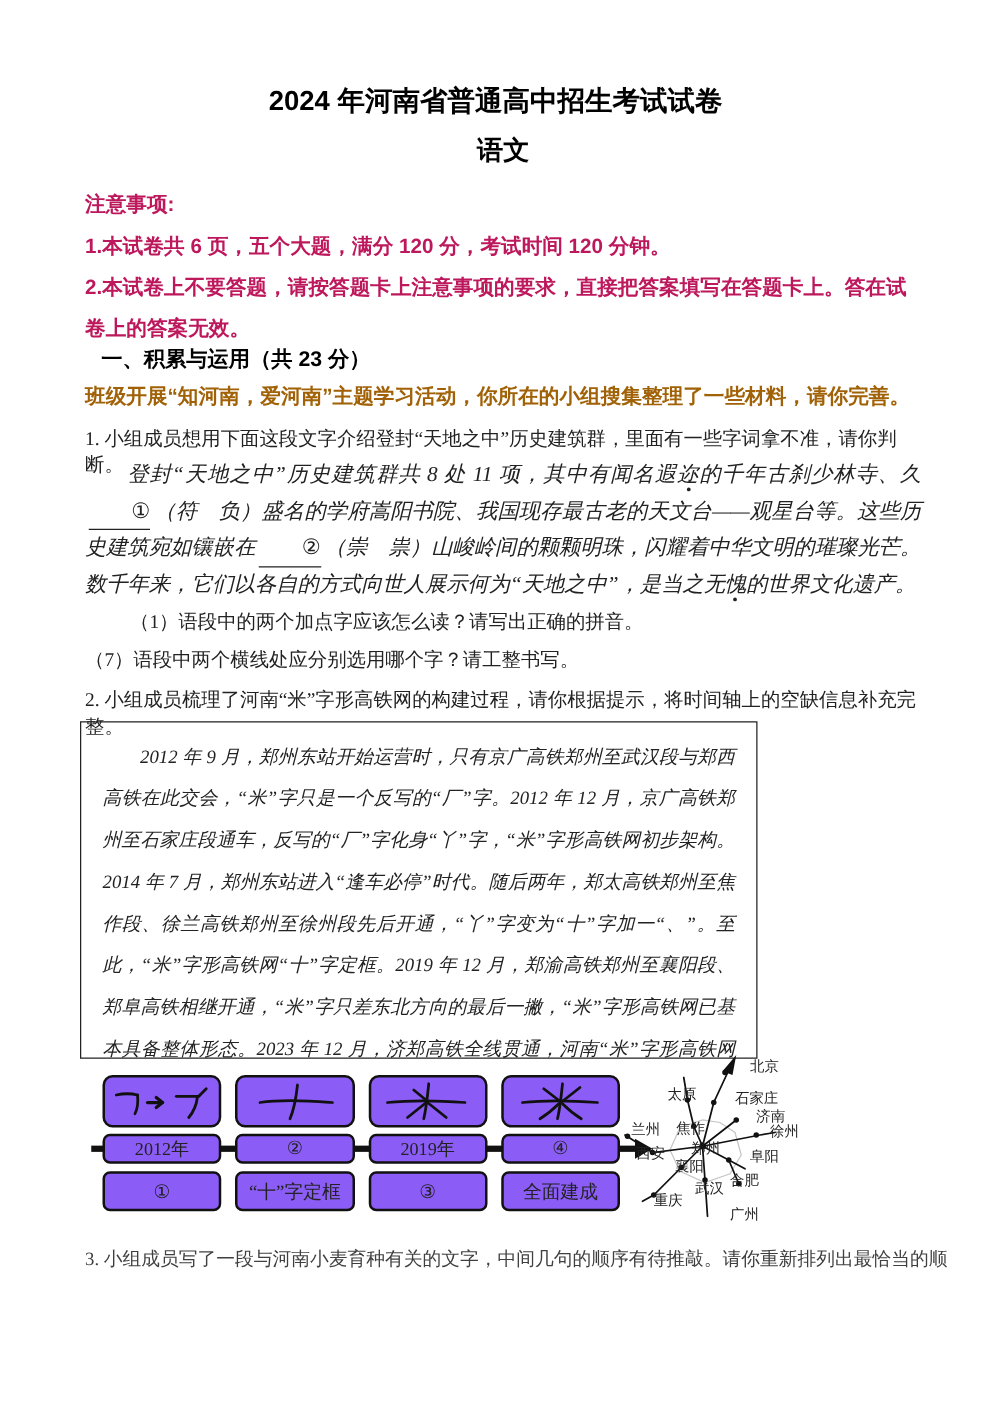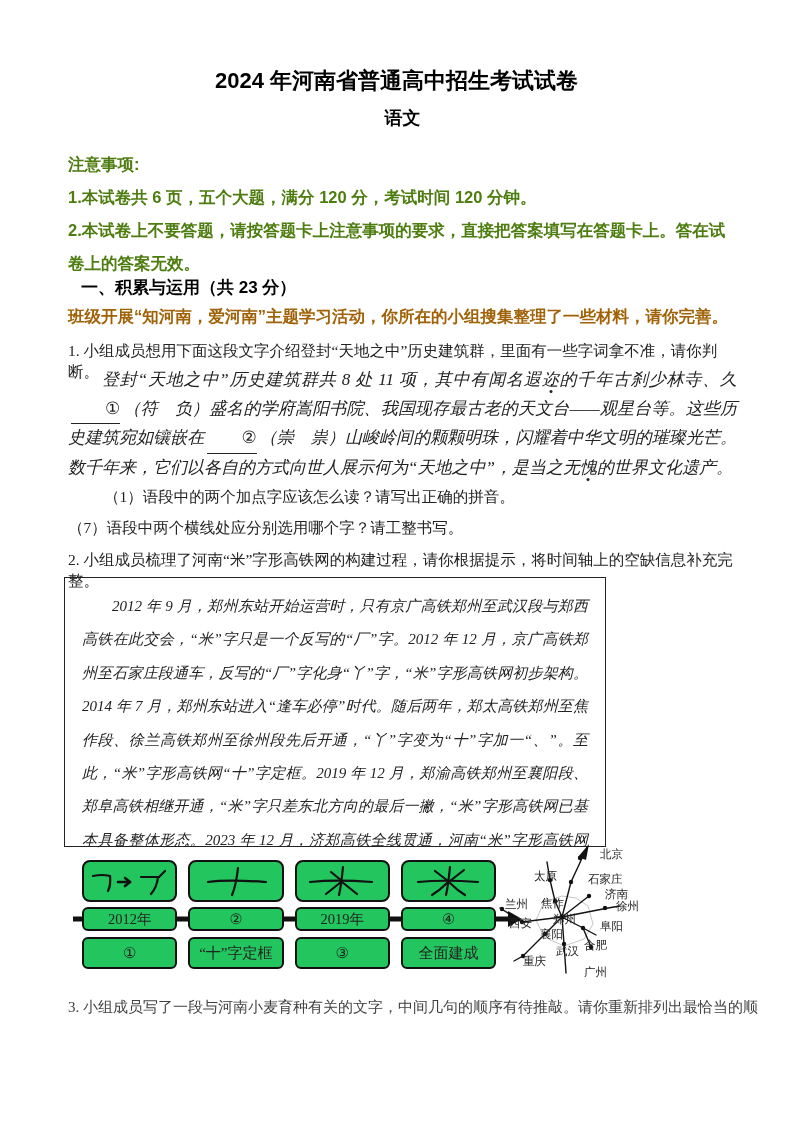--- a/index.html
+++ b/index.html
@@ -10,26 +10,26 @@
   }
   .center{text-align:center;}
   .page-title{
     position:absolute;left:0;right:0;top:66px;
     font-family:"Liberation Sans",sans-serif;font-weight:bold;
     font-size:22px;color:#000;text-align:center;
   }
   .subject-title{
     position:absolute;left:0;right:0;top:106px;
     font-family:Liberation Sans, sans-serif;font-weight:bold;
-    font-size:18px;color:#000;padding-left:12px;
+    font-size:21px;color:#000;padding-left:12px;
   }
   .notice{
     position:absolute;left:68px;right:58px;top:148px;
     font-family:"Liberation Sans",sans-serif;font-weight:bold;
-    font-size:16.5px;line-height:33px;color:#4d7c0f;
+    font-size:16.5px;line-height:33px;color:#be185d;
   }
   .sec-heading{
     position:absolute;left:81px;right:58px;top:276px;
     font-family:Liberation Sans, sans-serif;font-weight:bold;
     font-size:17px;color:#000;
   }
   .intro-line{
     position:absolute;left:68px;right:55px;top:306px;
     font-family:"Liberation Sans",sans-serif;font-weight:bold;
     font-size:16.5px;color:#a16207;
@@ -58,21 +58,21 @@
   .passage-box{
     position:absolute;left:64px;top:577px;width:506px;height:246px;
     border:1.5px solid #222;padding:12px 17px 10px 17px;
     font-style:italic;font-size:15px;line-height:33.4px;
     text-indent:2em;text-align:justify;color:#222;
   }
   
   .timeline{position:absolute;left:82px;top:860px;width:414px;}
   .tl-row{display:grid;grid-template-columns:repeat(4,1fr);gap:11px;}
   .tl-cell{
-    border:2px solid #111;border-radius:8px;background:#22c55e;
+    border:2px solid #111;border-radius:8px;background:#8b5cf6;
     display:flex;align-items:center;justify-content:center;
   }
   .glyph-row .tl-cell{height:38px;}
   .year-row{position:relative;margin-top:5px;}
   .year-row::before{
     content:"";position:absolute;left:-9px;right:-12px;top:50%;
     height:5px;background:#111;transform:translateY(-50%);
   }
   .arrow-head{
     position:absolute;right:-26px;top:50%;transform:translateY(-50%);

